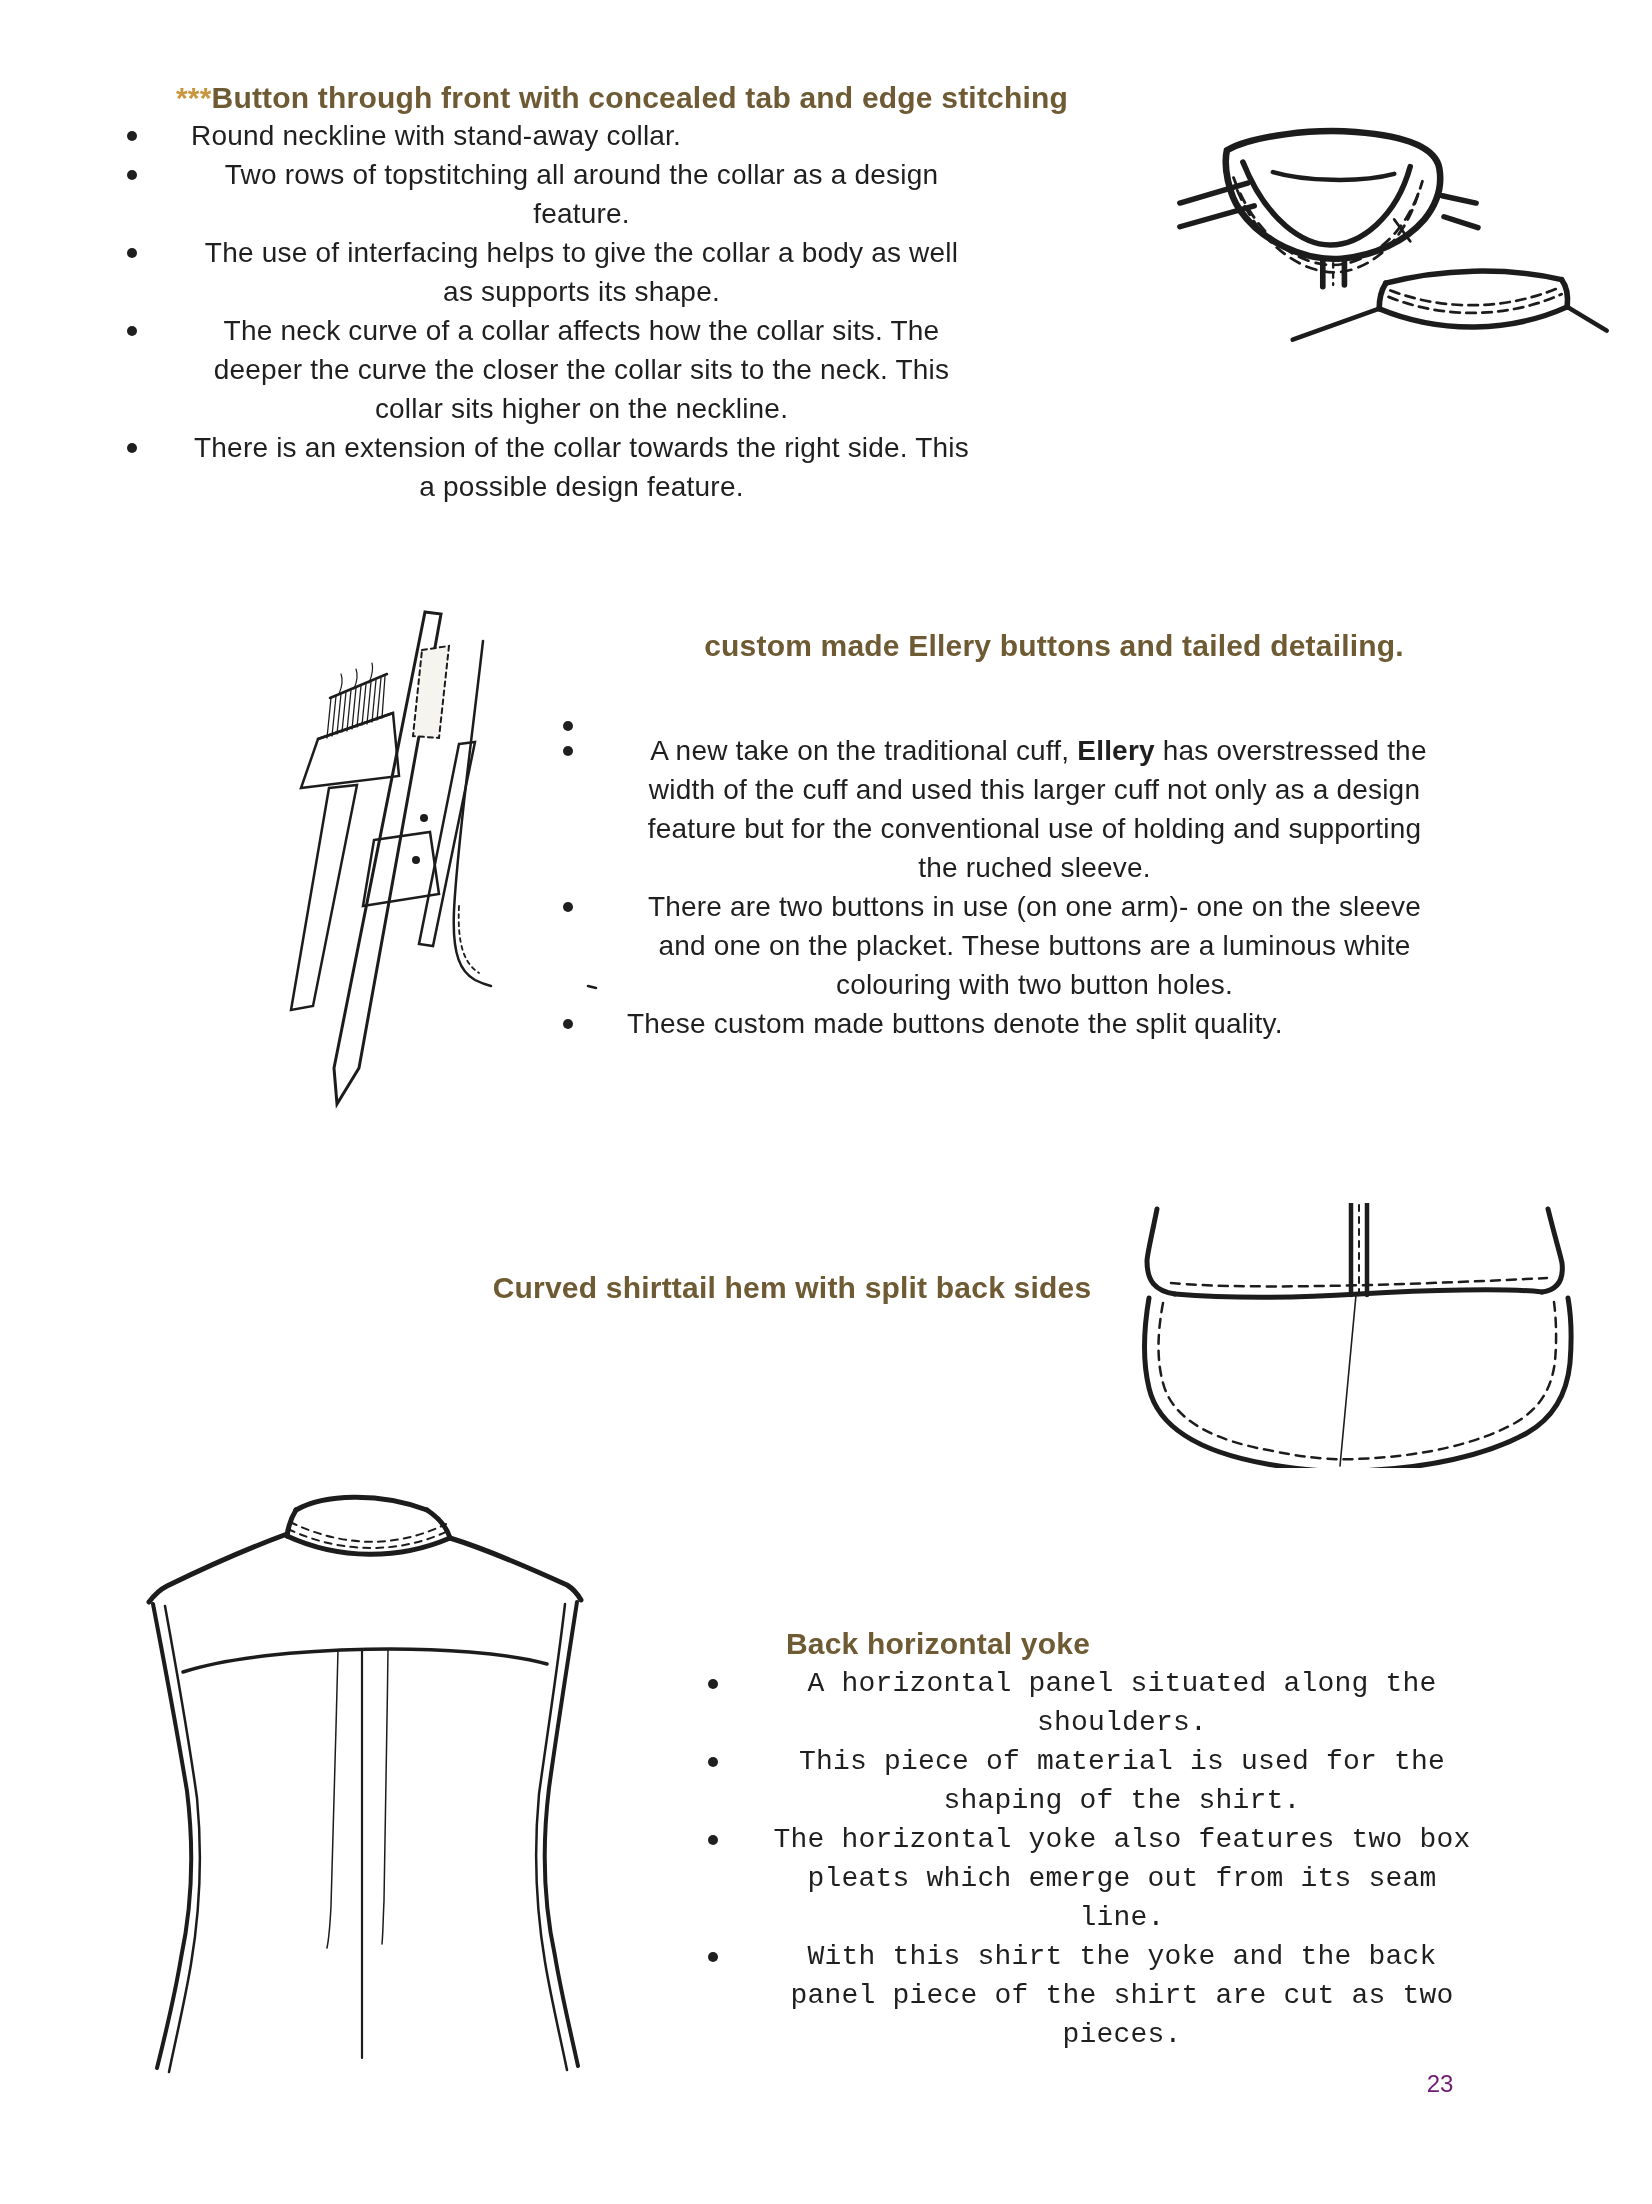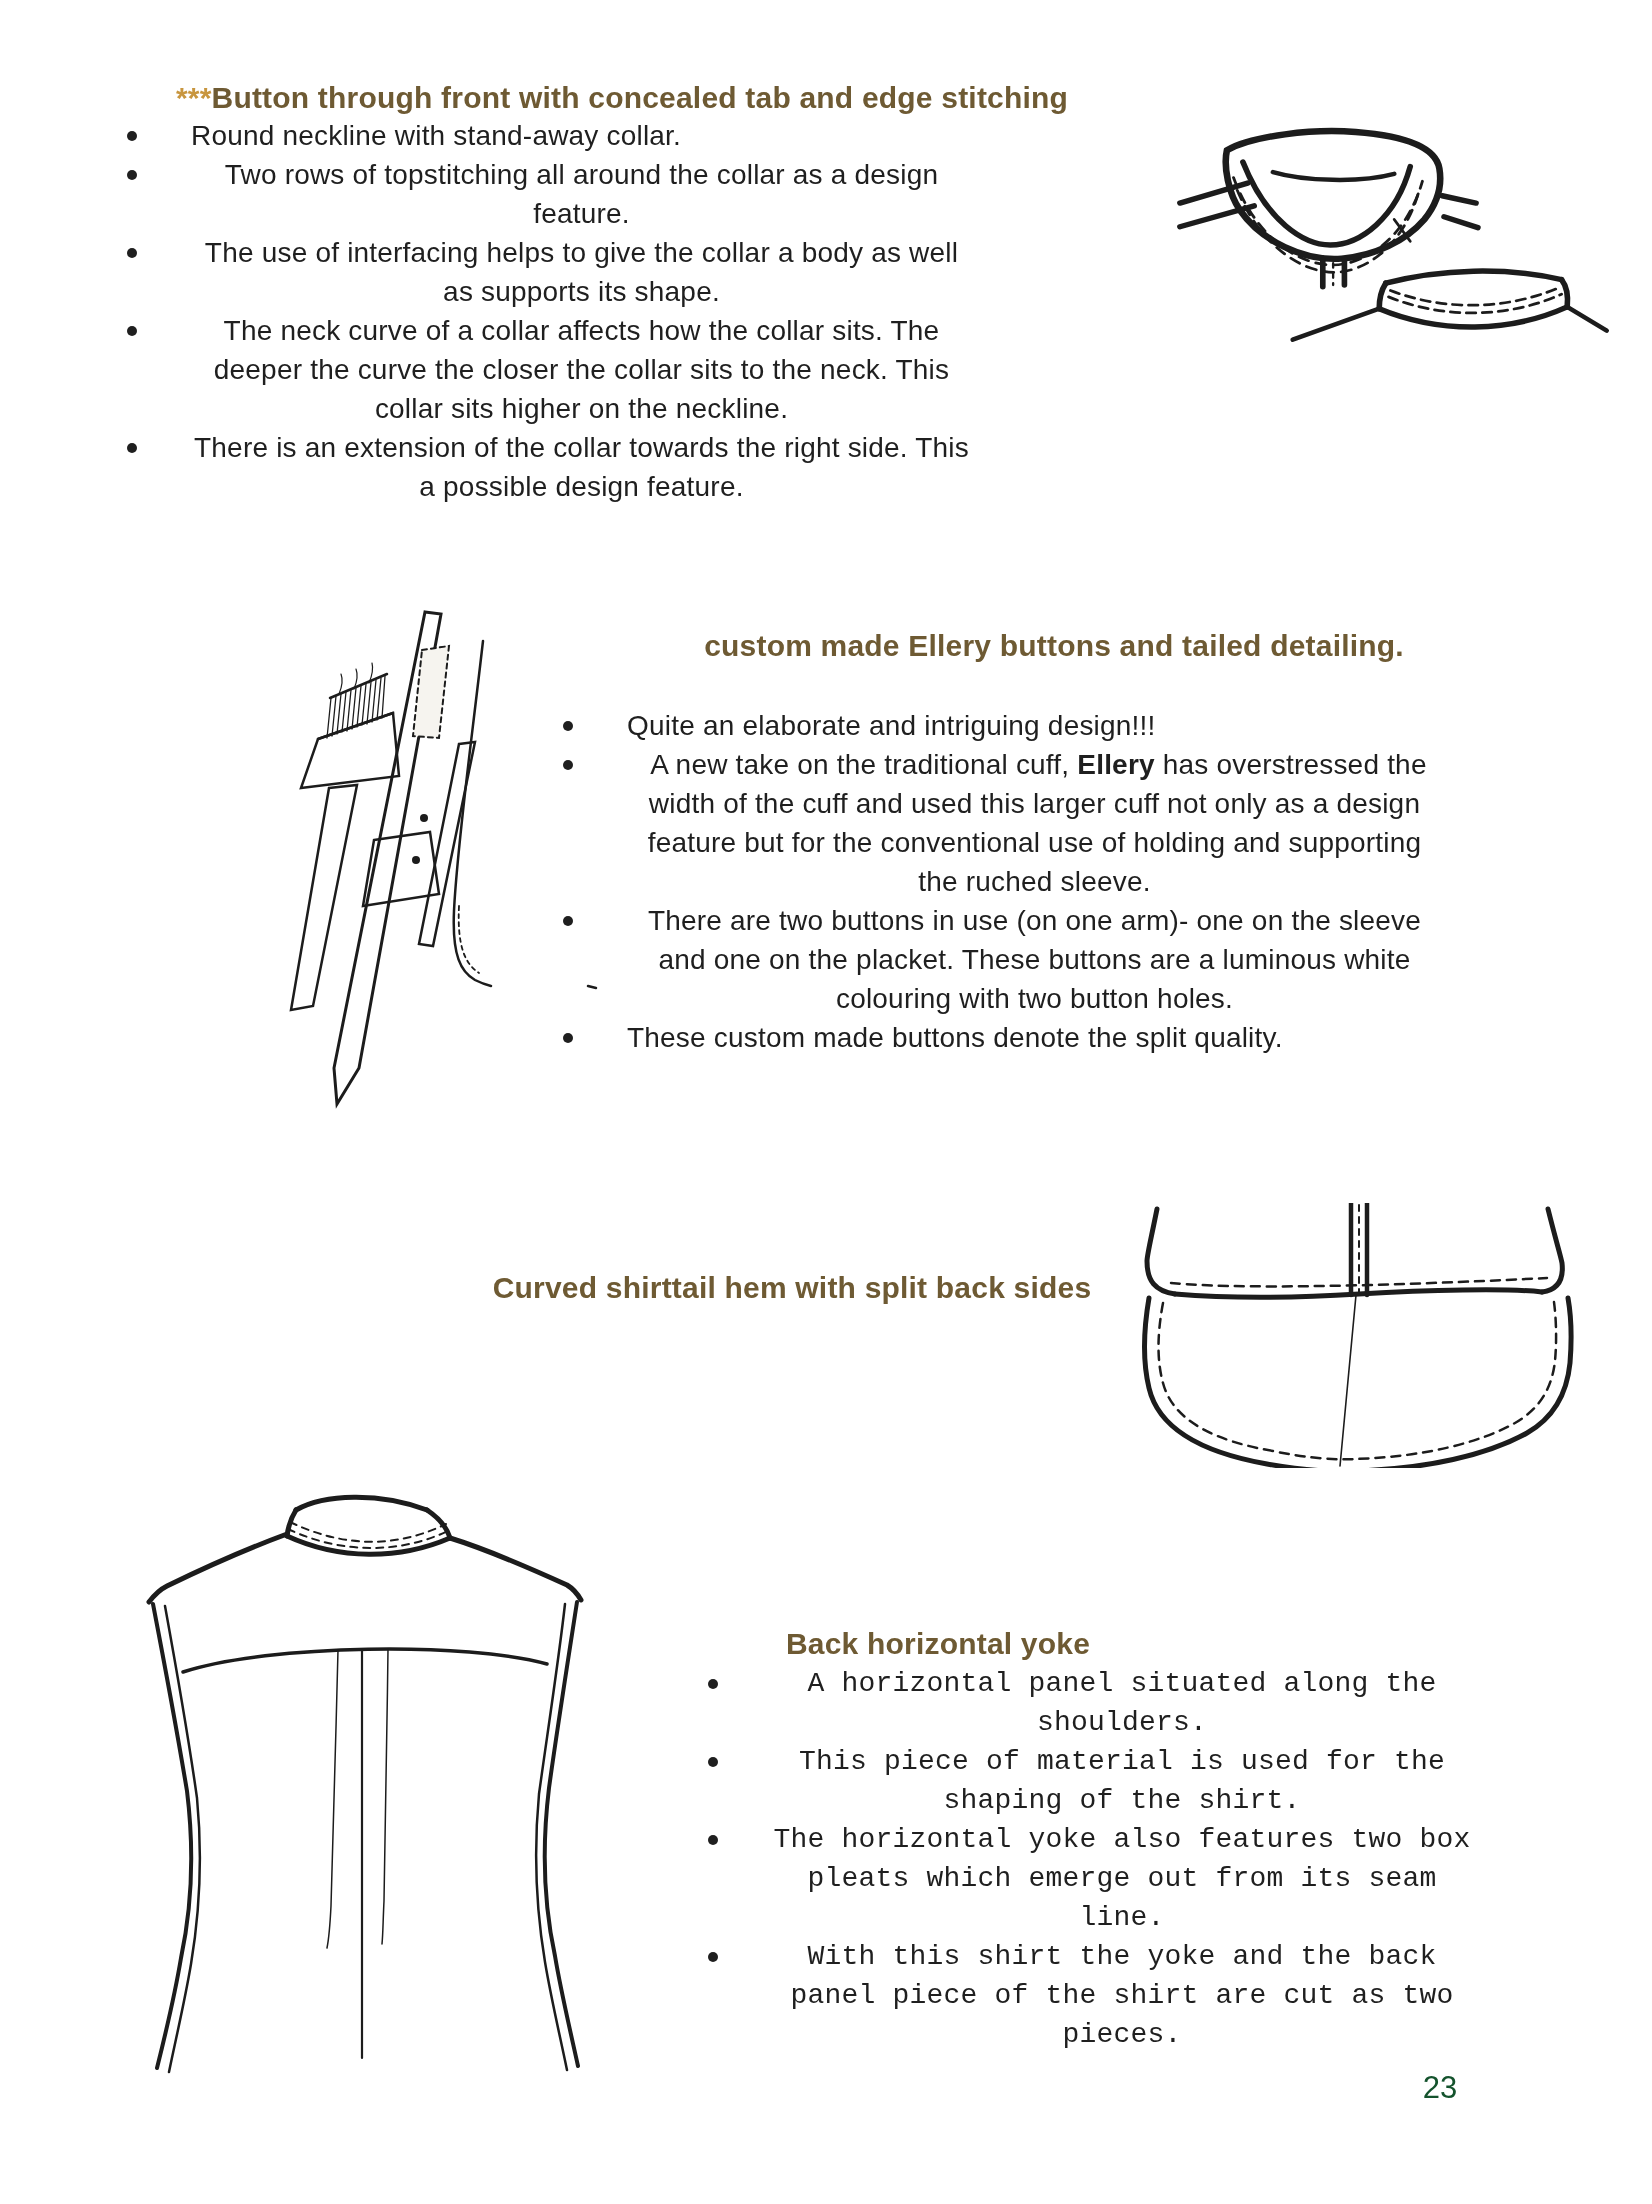--- a/index.html
+++ b/index.html
@@ -14,21 +14,21 @@
   .stars{color:#c8963f;font-weight:700;}
   ul.blist{list-style:none;margin:0;padding:0;}
   ul.blist li{display:flex;align-items:flex-start;gap:20px;}
   .dot{
     flex:0 0 10px;width:10px;height:10px;border-radius:50%;
     background:#1f1f1f;margin:15px 34px 0 0;
   }
   .bt{font-size:28px;line-height:39px;letter-spacing:.2px;}
   .bt .b{font-weight:700;}
   .bt .pre{white-space:pre-wrap;}
-  .pagenum{font-size:31px;color:#14532d;}
+  .pagenum{font-size:24px;color:#701a75;}
   svg{display:block;}
 </style>
 </head>
 <body>
 
 <div id="page">
 
   <div class="abs heading" style="left:72px;top:80px;width:1100px;"><span class="stars">***</span><span>Button through front with concealed tab and edge stitching</span></div>
 
   <ul class="blist abs" style="left:127px;top:116px;width:845px;">
@@ -80,21 +80,20 @@
     </g>
   </svg>
 
   <div class="abs heading" style="left:509px;top:628px;width:1090px;">
     <div>custom made Ellery buttons and tailed detailing.</div>
   </div>
 
   <ul class="blist abs" style="left:563px;top:706px;width:900px;">
     <li>
         <span class="dot"></span>
-        <span class="bt" style="max-width:815px">Quite an elaborate and intriguing design!!!</span>
       </li>
     <li>
         <span class="dot"></span>
         <span class="bt" style="max-width:815px"><span class="pre"> A new take on the traditional cuff, </span><span class="b">Ellery</span><span> has overstressed the width of the cuff and used this larger cuff not only as a design feature but for the conventional use of holding and supporting the ruched sleeve.</span></span>
       </li>
     <li>
         <span class="dot"></span>
         <span class="bt" style="max-width:815px">There are two buttons in use (on one arm)- one on the sleeve and one on the placket. These buttons are a luminous white colouring with two button holes.</span>
       </li>
     <li>

